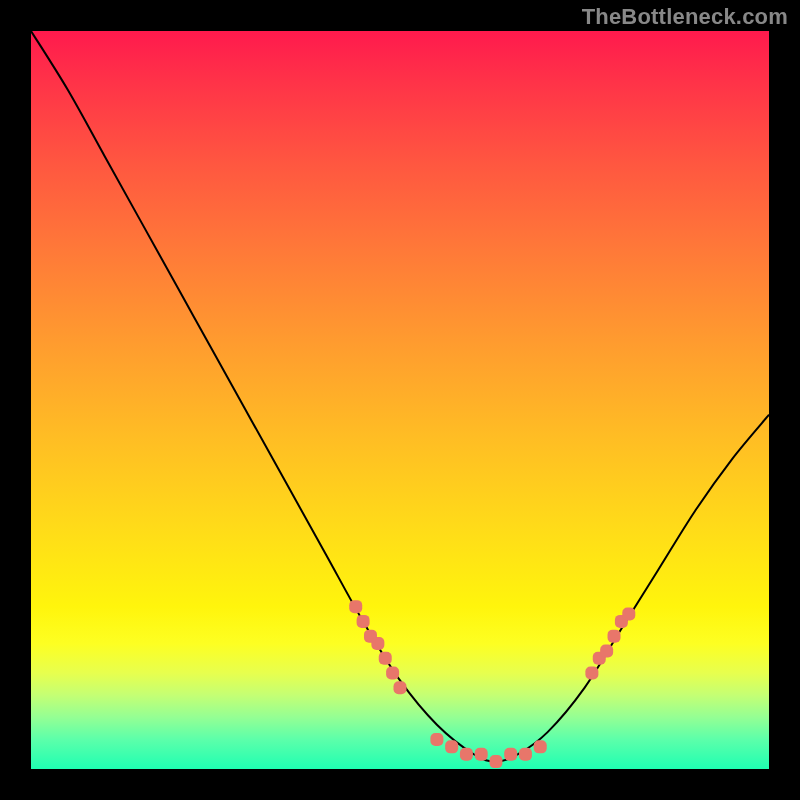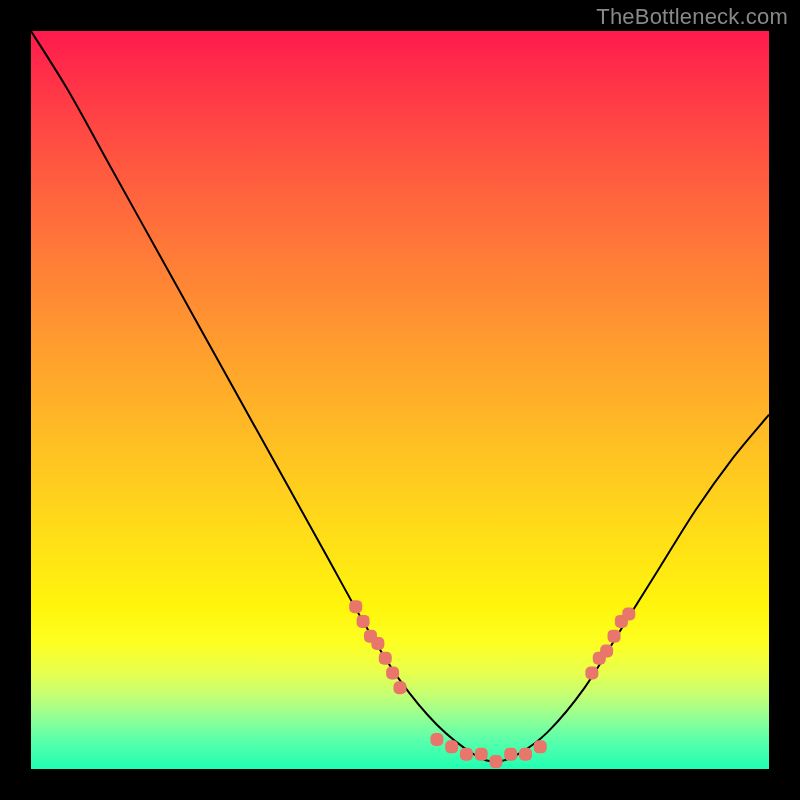--- a/index.html
+++ b/index.html
@@ -16,21 +16,21 @@
     width: 800px;
     height: 800px;
     background: #000;
   }
   .watermark {
     position: absolute;
     top: 4px;
     right: 12px;
     color: #888;
     font-size: 22px;
-    font-weight: 400;
+    font-weight: 700;
     z-index: 10;
     letter-spacing: 0.2px;
   }
   .plot-area {
     position: absolute;
     left: 31px;
     top: 31px;
     width: 738px;
     height: 738px;
     background: linear-gradient(to bottom,

